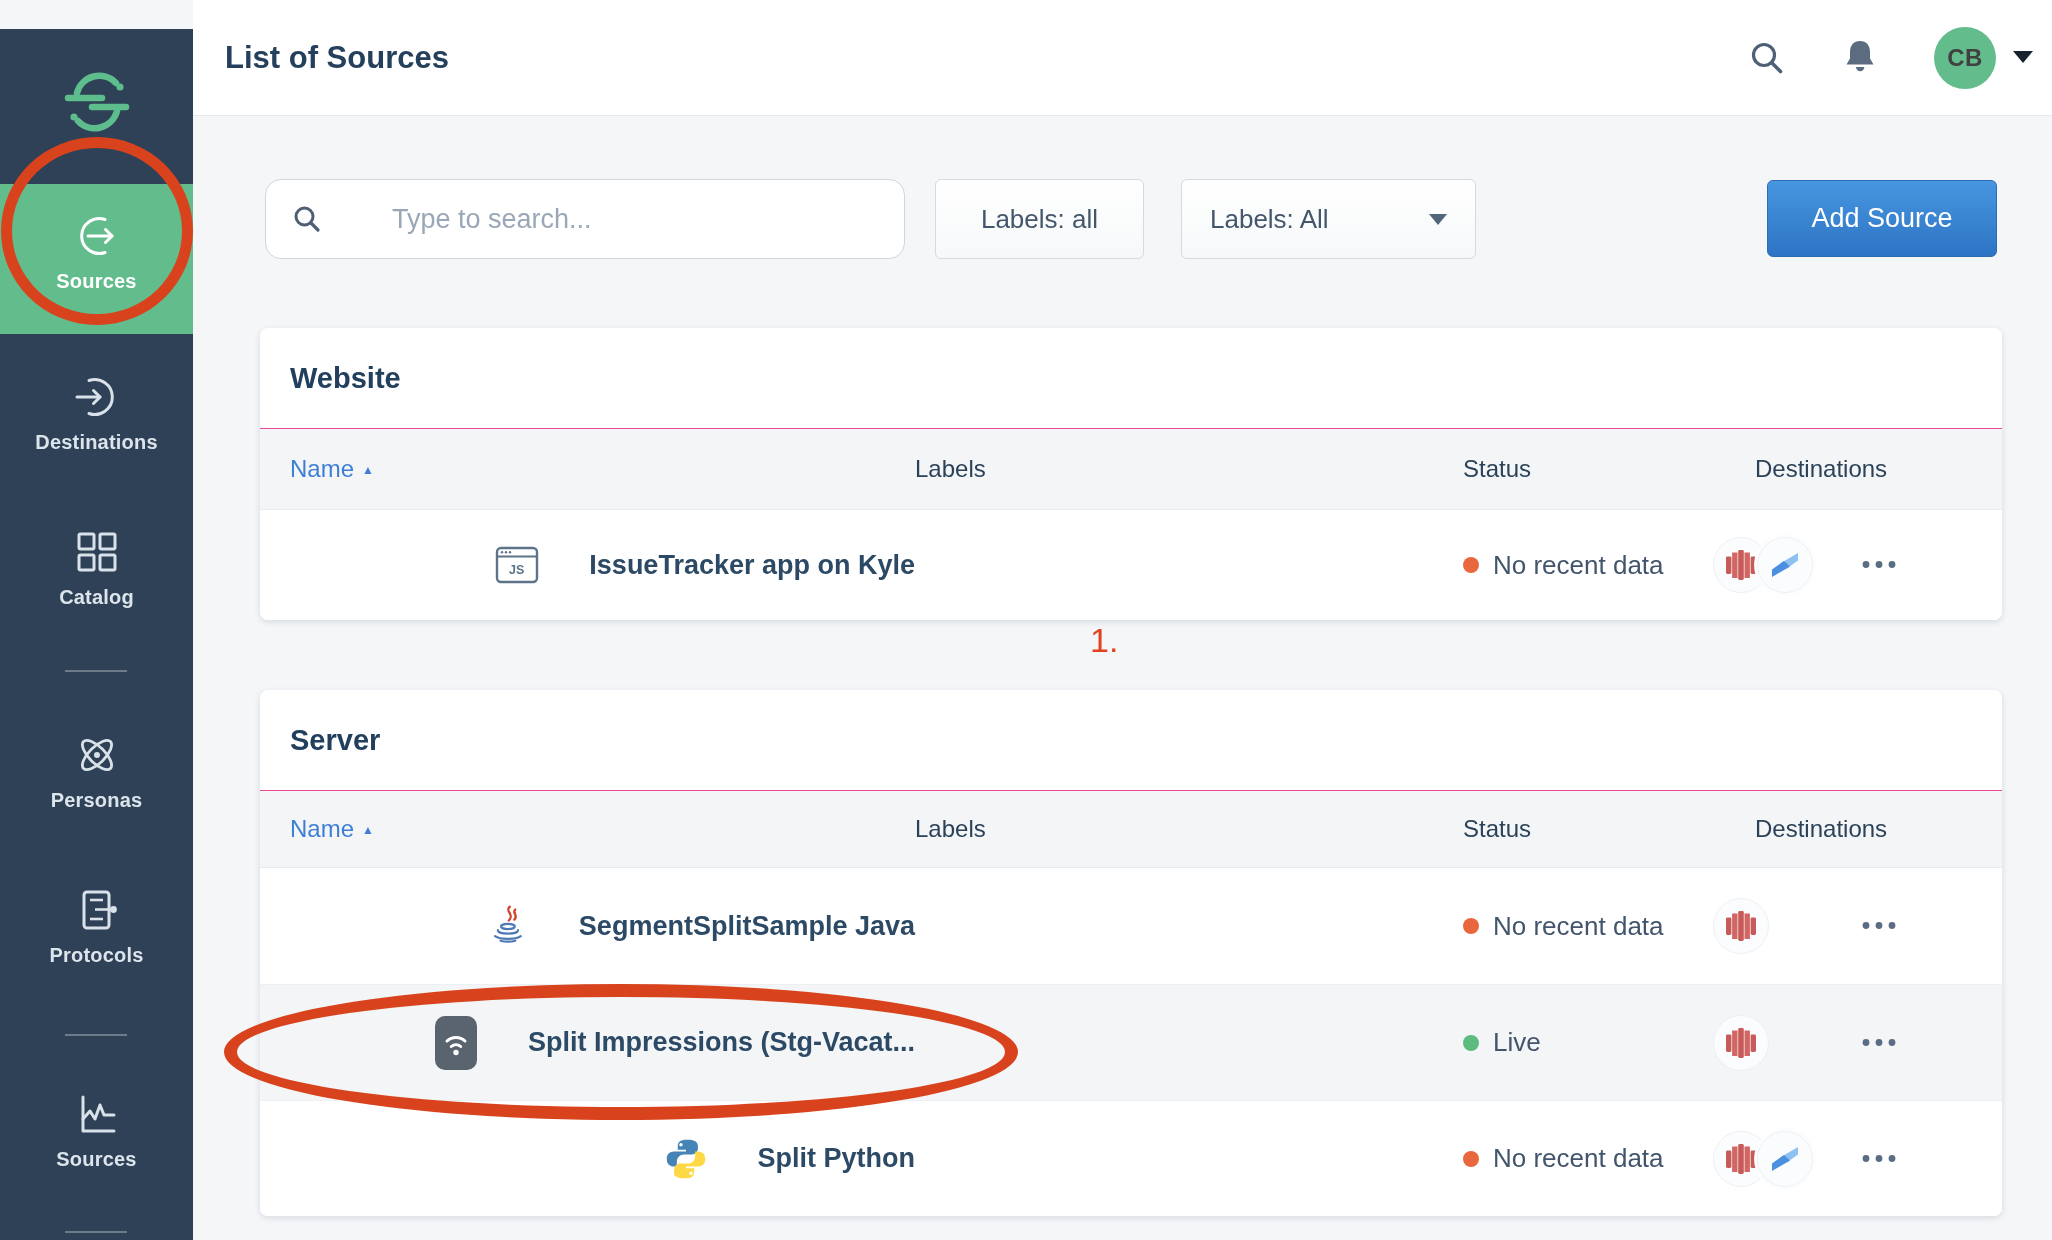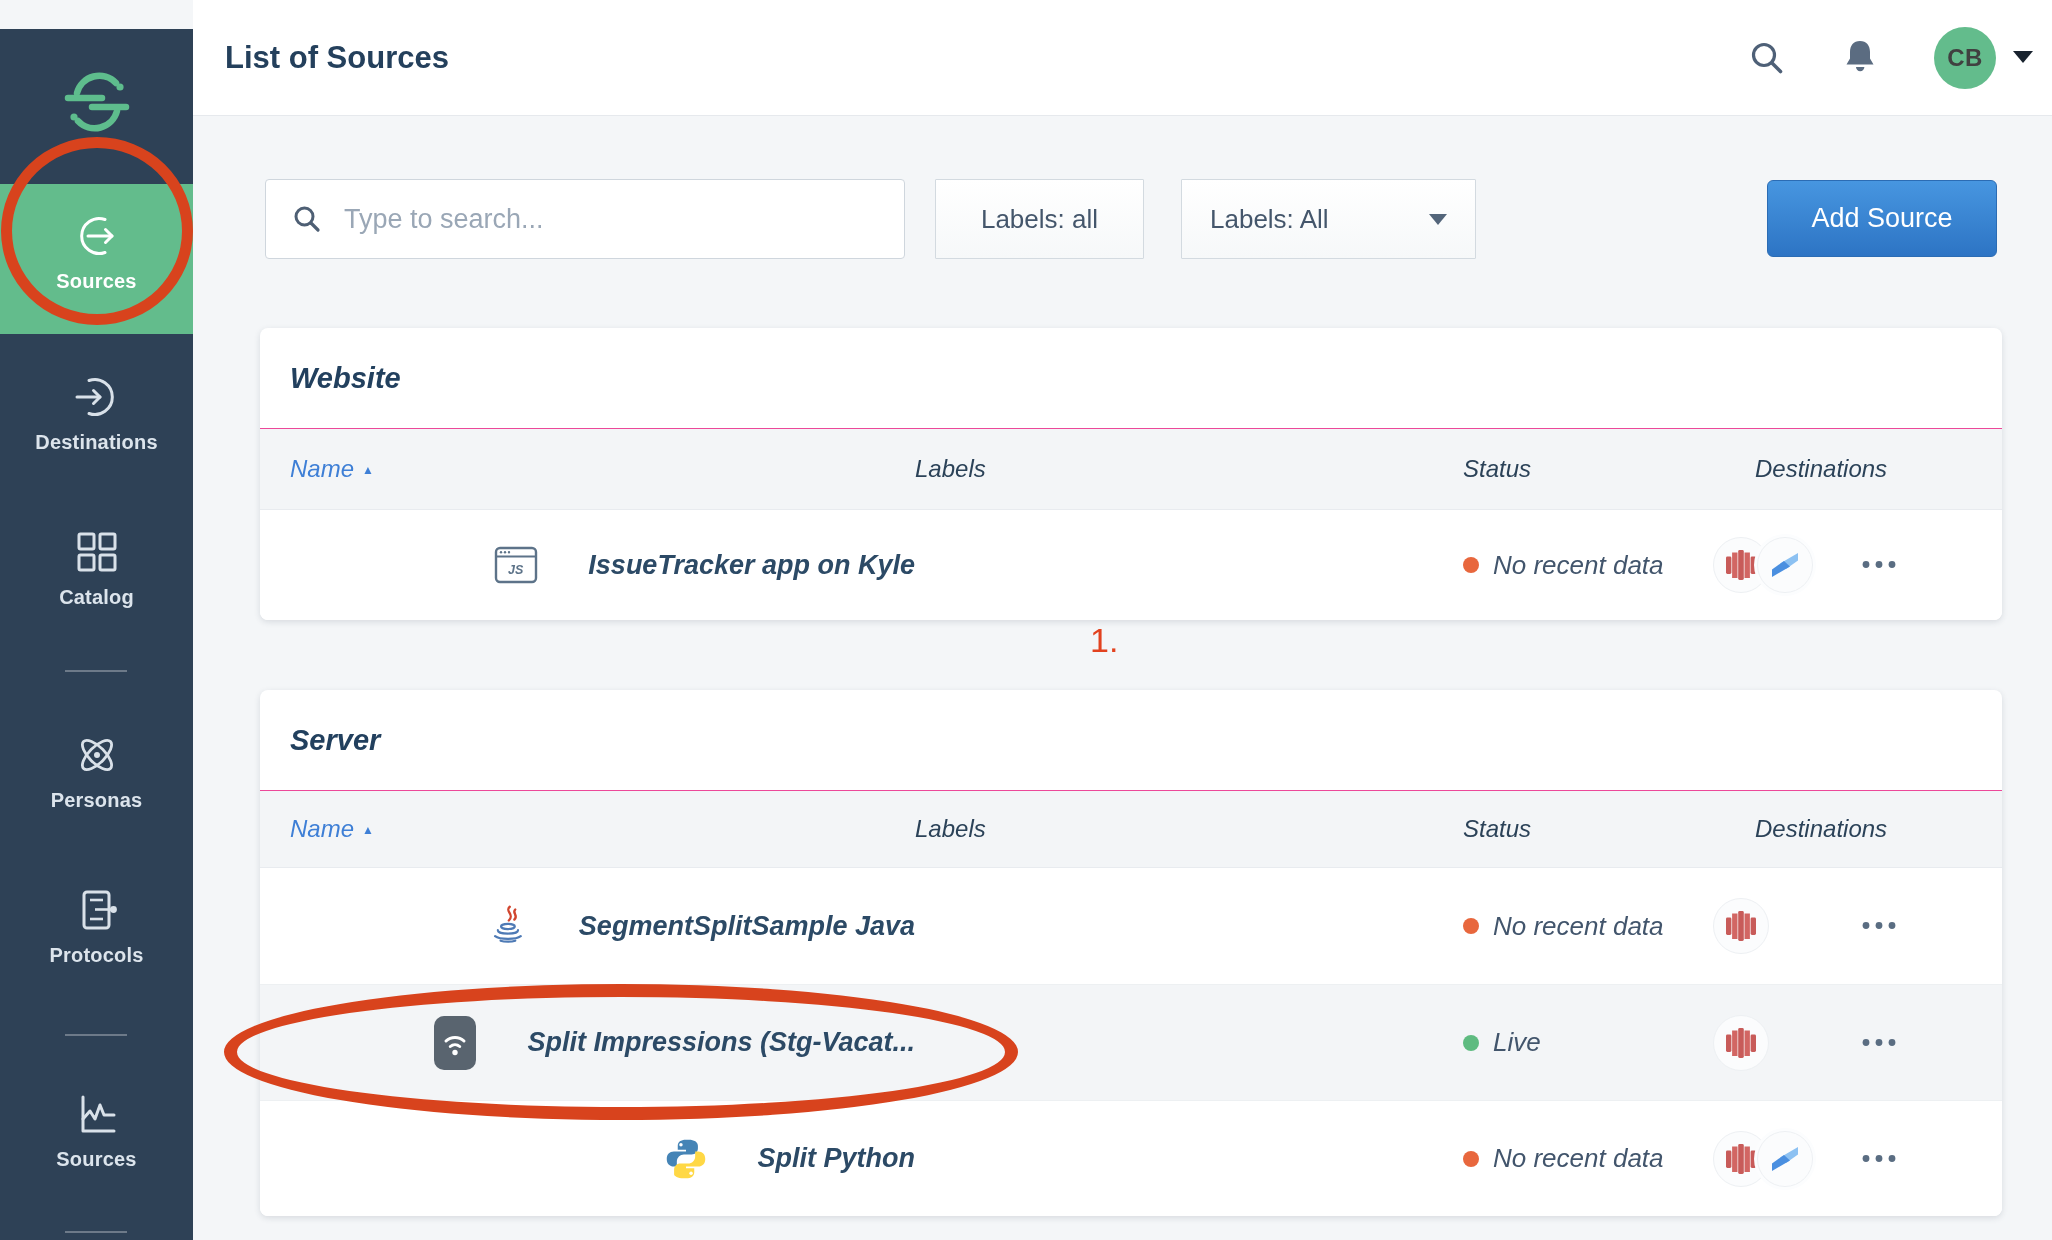--- a/index.html
+++ b/index.html
@@ -26,38 +26,38 @@
   .avatar{position:absolute;left:1741px;top:27px;width:62px;height:62px;border-radius:50%;
           background:#63BC8C;color:#404040;font-size:24px;font-weight:700;display:flex;
           align-items:center;justify-content:center;cursor:pointer;letter-spacing:.5px;}
   .acct-caret{position:absolute;left:1820px;top:51px;width:0;height:0;cursor:pointer;
           border-left:10px solid transparent;border-right:10px solid transparent;border-top:12px solid #18222E;}
 
   
   .content{position:absolute;left:193px;top:116px;width:1859px;height:1124px;background:#F4F6F8;}
 
   .searchbox{position:absolute;left:72px;top:63px;width:640px;height:80px;background:#fff;
-             border:1px solid #CFD6DD;border-radius:4px;display:flex;align-items:center;padding:0 24px;}
+             border:1px solid #CFD6DD;border-radius:16px;display:flex;align-items:center;padding:0 24px;gap:48px;}
   .searchbox input{border:none;outline:none;flex:1;font-size:27px;color:#3C4F63;margin-left:18px;
              font-family:"Liberation Sans","DejaVu Sans",sans-serif;background:transparent;}
   .searchbox input::placeholder{color:#9AA7B6;}
 
   .btn-light{position:absolute;top:63px;height:80px;background:linear-gradient(#FFFFFF,#F6F8F9);
-             border:1px solid #D3DAE0;border-radius:1px;font-size:26px;color:#44566B;
+             border:1px solid #D3DAE0;border-radius:6px;font-size:26px;color:#44566B;
              display:flex;align-items:center;justify-content:center;cursor:pointer;}
   .btn-labels{left:742px;width:209px;}
   .btn-status{left:988px;width:295px;justify-content:space-between;padding:0 28px;}
   .dd-caret{width:0;height:0;border-left:9px solid transparent;border-right:9px solid transparent;
             border-top:11px solid #53657A;}
   .btn-primary{position:absolute;left:1574px;top:64px;width:230px;height:77px;border-radius:6px;
              background:linear-gradient(#4796E0,#2D74C4);border:1px solid #2B6CB4;color:#fff;
              font-size:27px;display:flex;align-items:center;justify-content:center;cursor:pointer;}
 
   .card{position:absolute;left:67px;width:1742px;background:#fff;border-radius:8px;overflow:hidden;
-        box-shadow:0 2px 6px rgba(40,60,80,.14);font-style:italic;}
+        box-shadow:0 2px 6px rgba(40,60,80,.14);}
   .card-website{top:212px;height:292px;}
   .card-server{top:574px;height:526px;}
   .card-title{height:100px;display:flex;align-items:center;padding-left:30px;
               font-size:29px;font-weight:600;color:#22405E;}
   .thead{background:#F3F5F7;border-top:1px solid #ec4899;border-bottom:1px solid #E8EBEF;
          display:grid;grid-template-columns:625px 548px 292px 1fr;align-items:center;
          padding:0 30px;font-size:24px;font-weight:500;color:#2B4258;}
   .thead-website{height:82px;} .thead-server{height:78px;}
   .th-name{color:#3E7FD6;cursor:pointer;}
   .sort-caret{font-size:12px;color:#3E7FD6;margin-left:8px;vertical-align:3px;}

